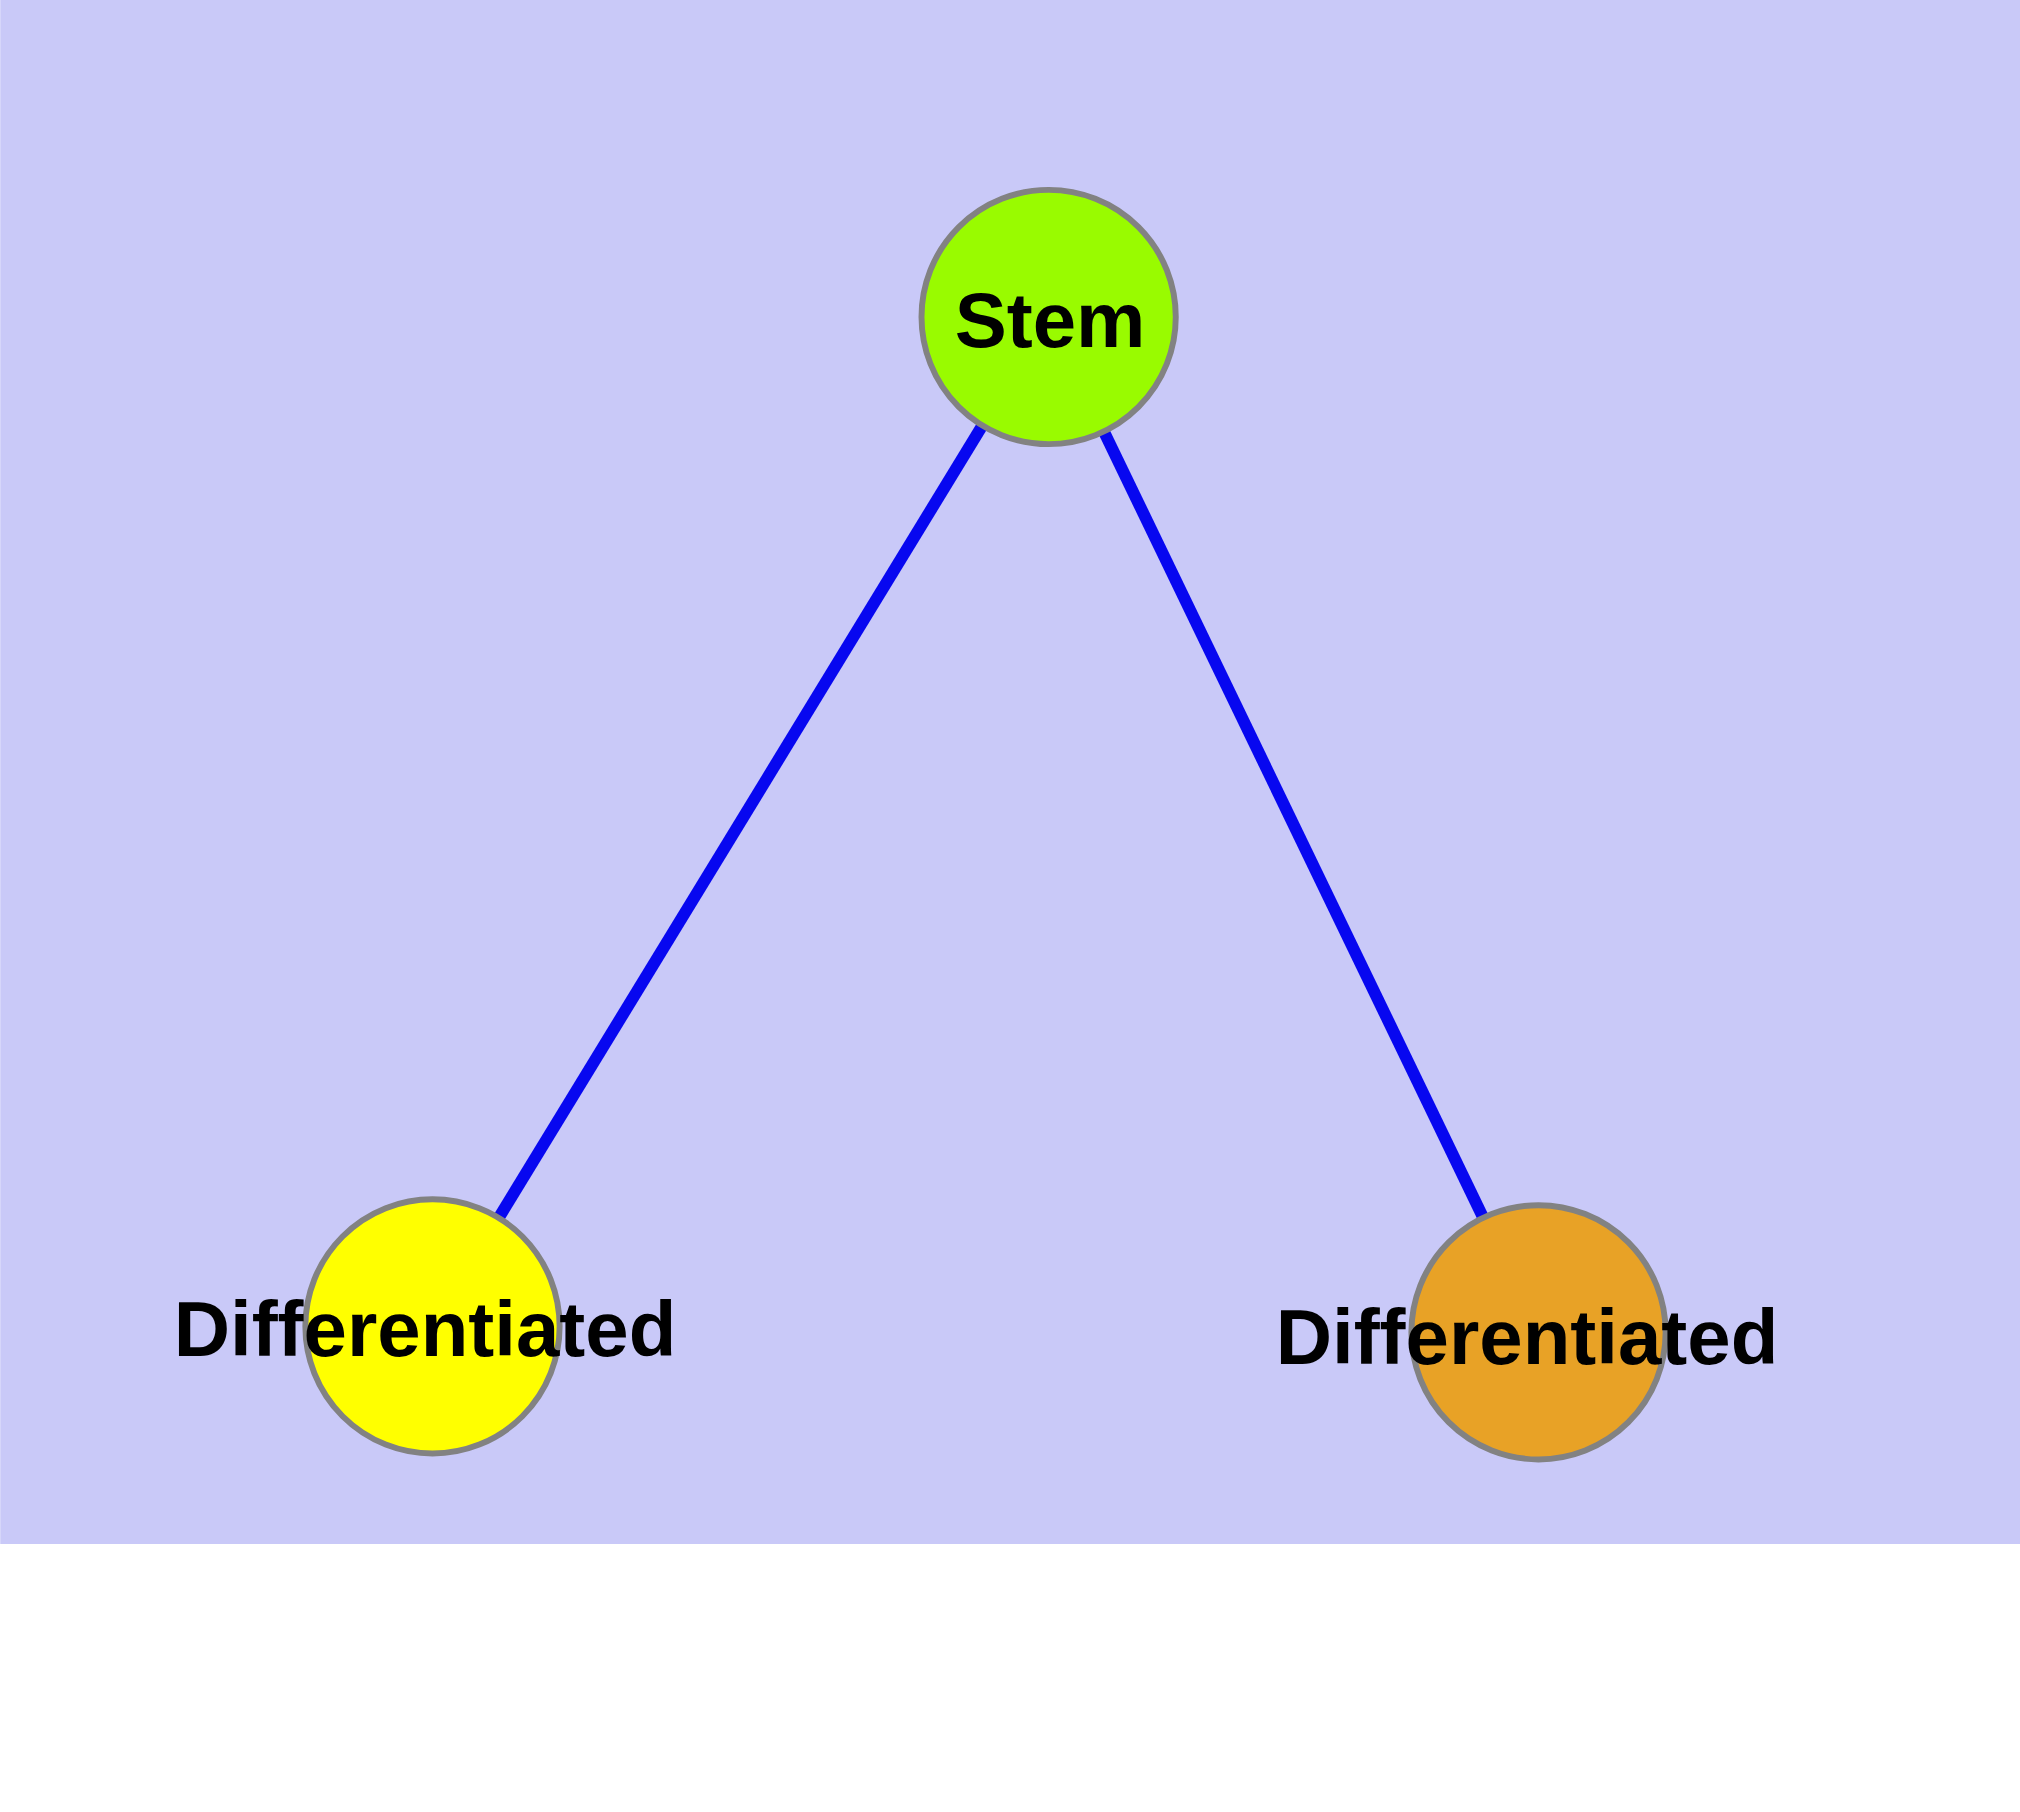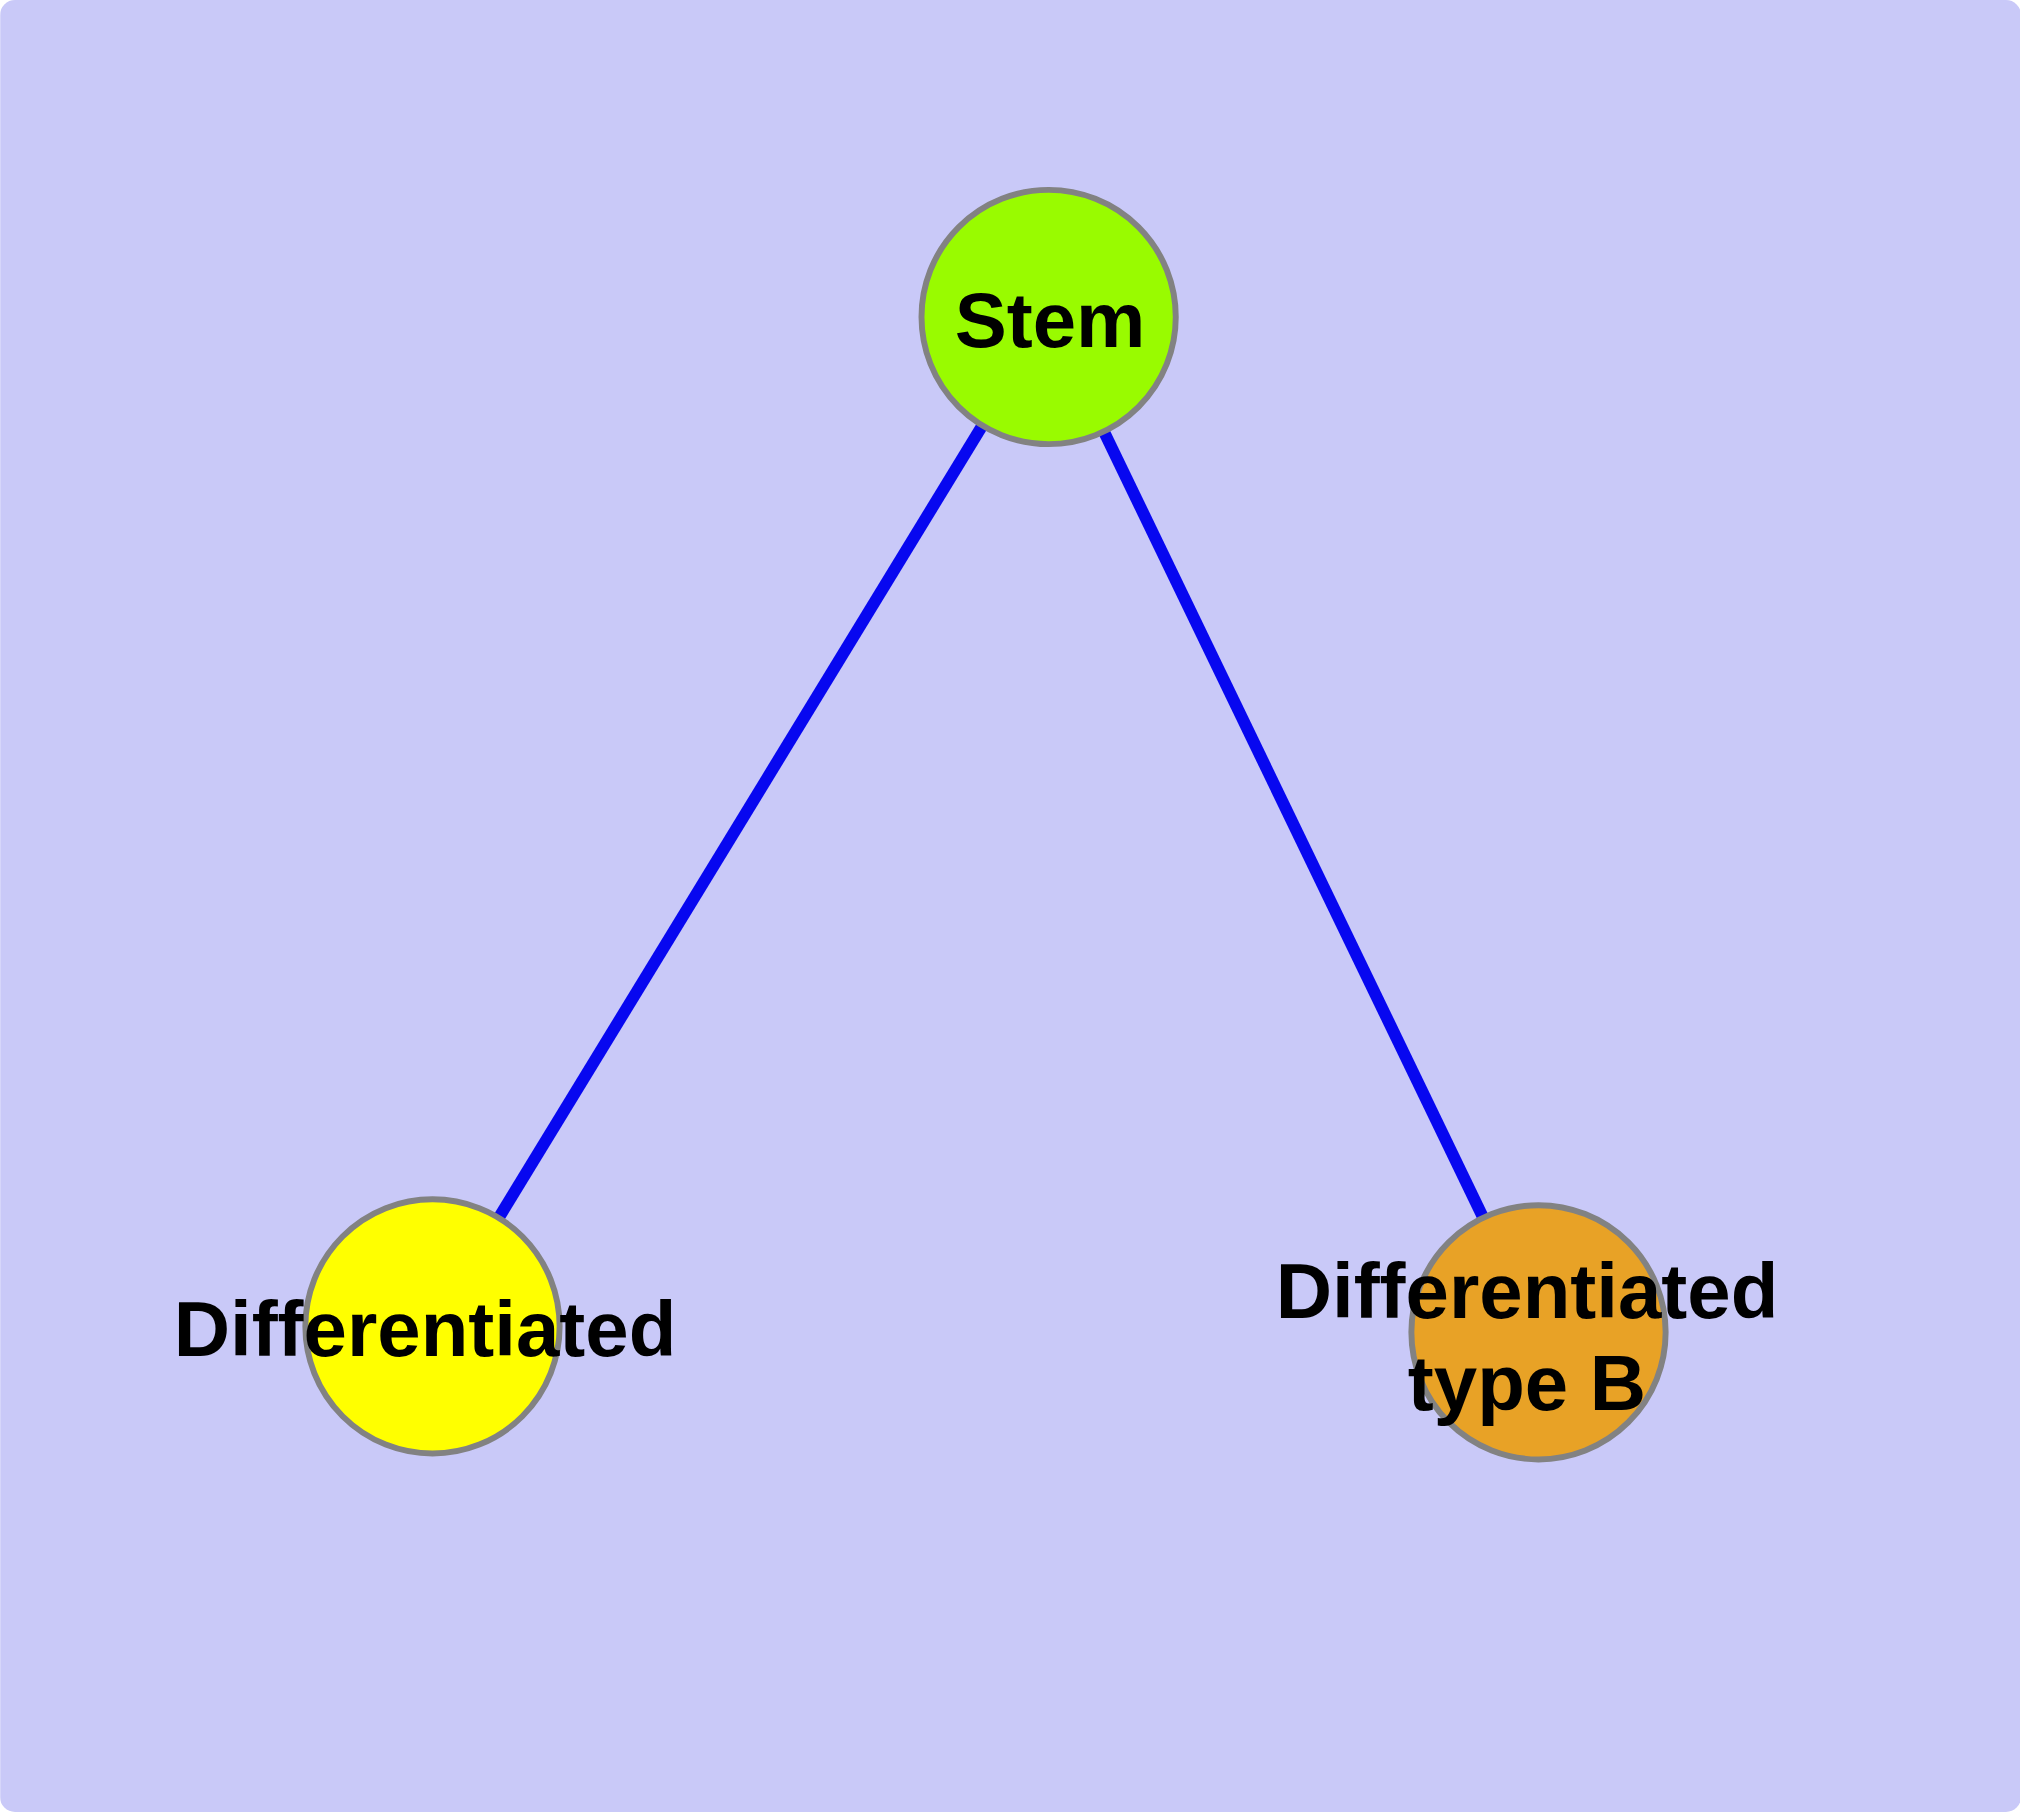--- a/index.html
+++ b/index.html
@@ -2,24 +2,23 @@
 <html style="font-size:13.6px"><head>
 <meta charset="utf-8">
 <style>
   html, body {
     margin: 0;
     padding: 0;
   }
   .canvas {
     position: relative;
     width: 2021px;
-    height: 1812px;
+    height: 1544px;
     overflow: hidden;
     font-family: "Liberation Sans", sans-serif;
-    border-radius: 15px;
   }
   .canvas svg {
     position: absolute;
     top: 0;
     left: 0;
   }
   .node-label {
     position: absolute;
     transform: translate(-50%, -50%);
     color: #000000;
@@ -56,17 +55,16 @@
   <div class="node-label label-stem">
     <div>Stem</div>
   </div>
 
   <div class="node-label label-type-a">
     <div>Differentiated</div>
   </div>
 
   <div class="node-label label-type-b">
     <div>Differentiated</div>
-    <div>type B</div>
   </div>
 
 </div>
 
 
 </body></html>

